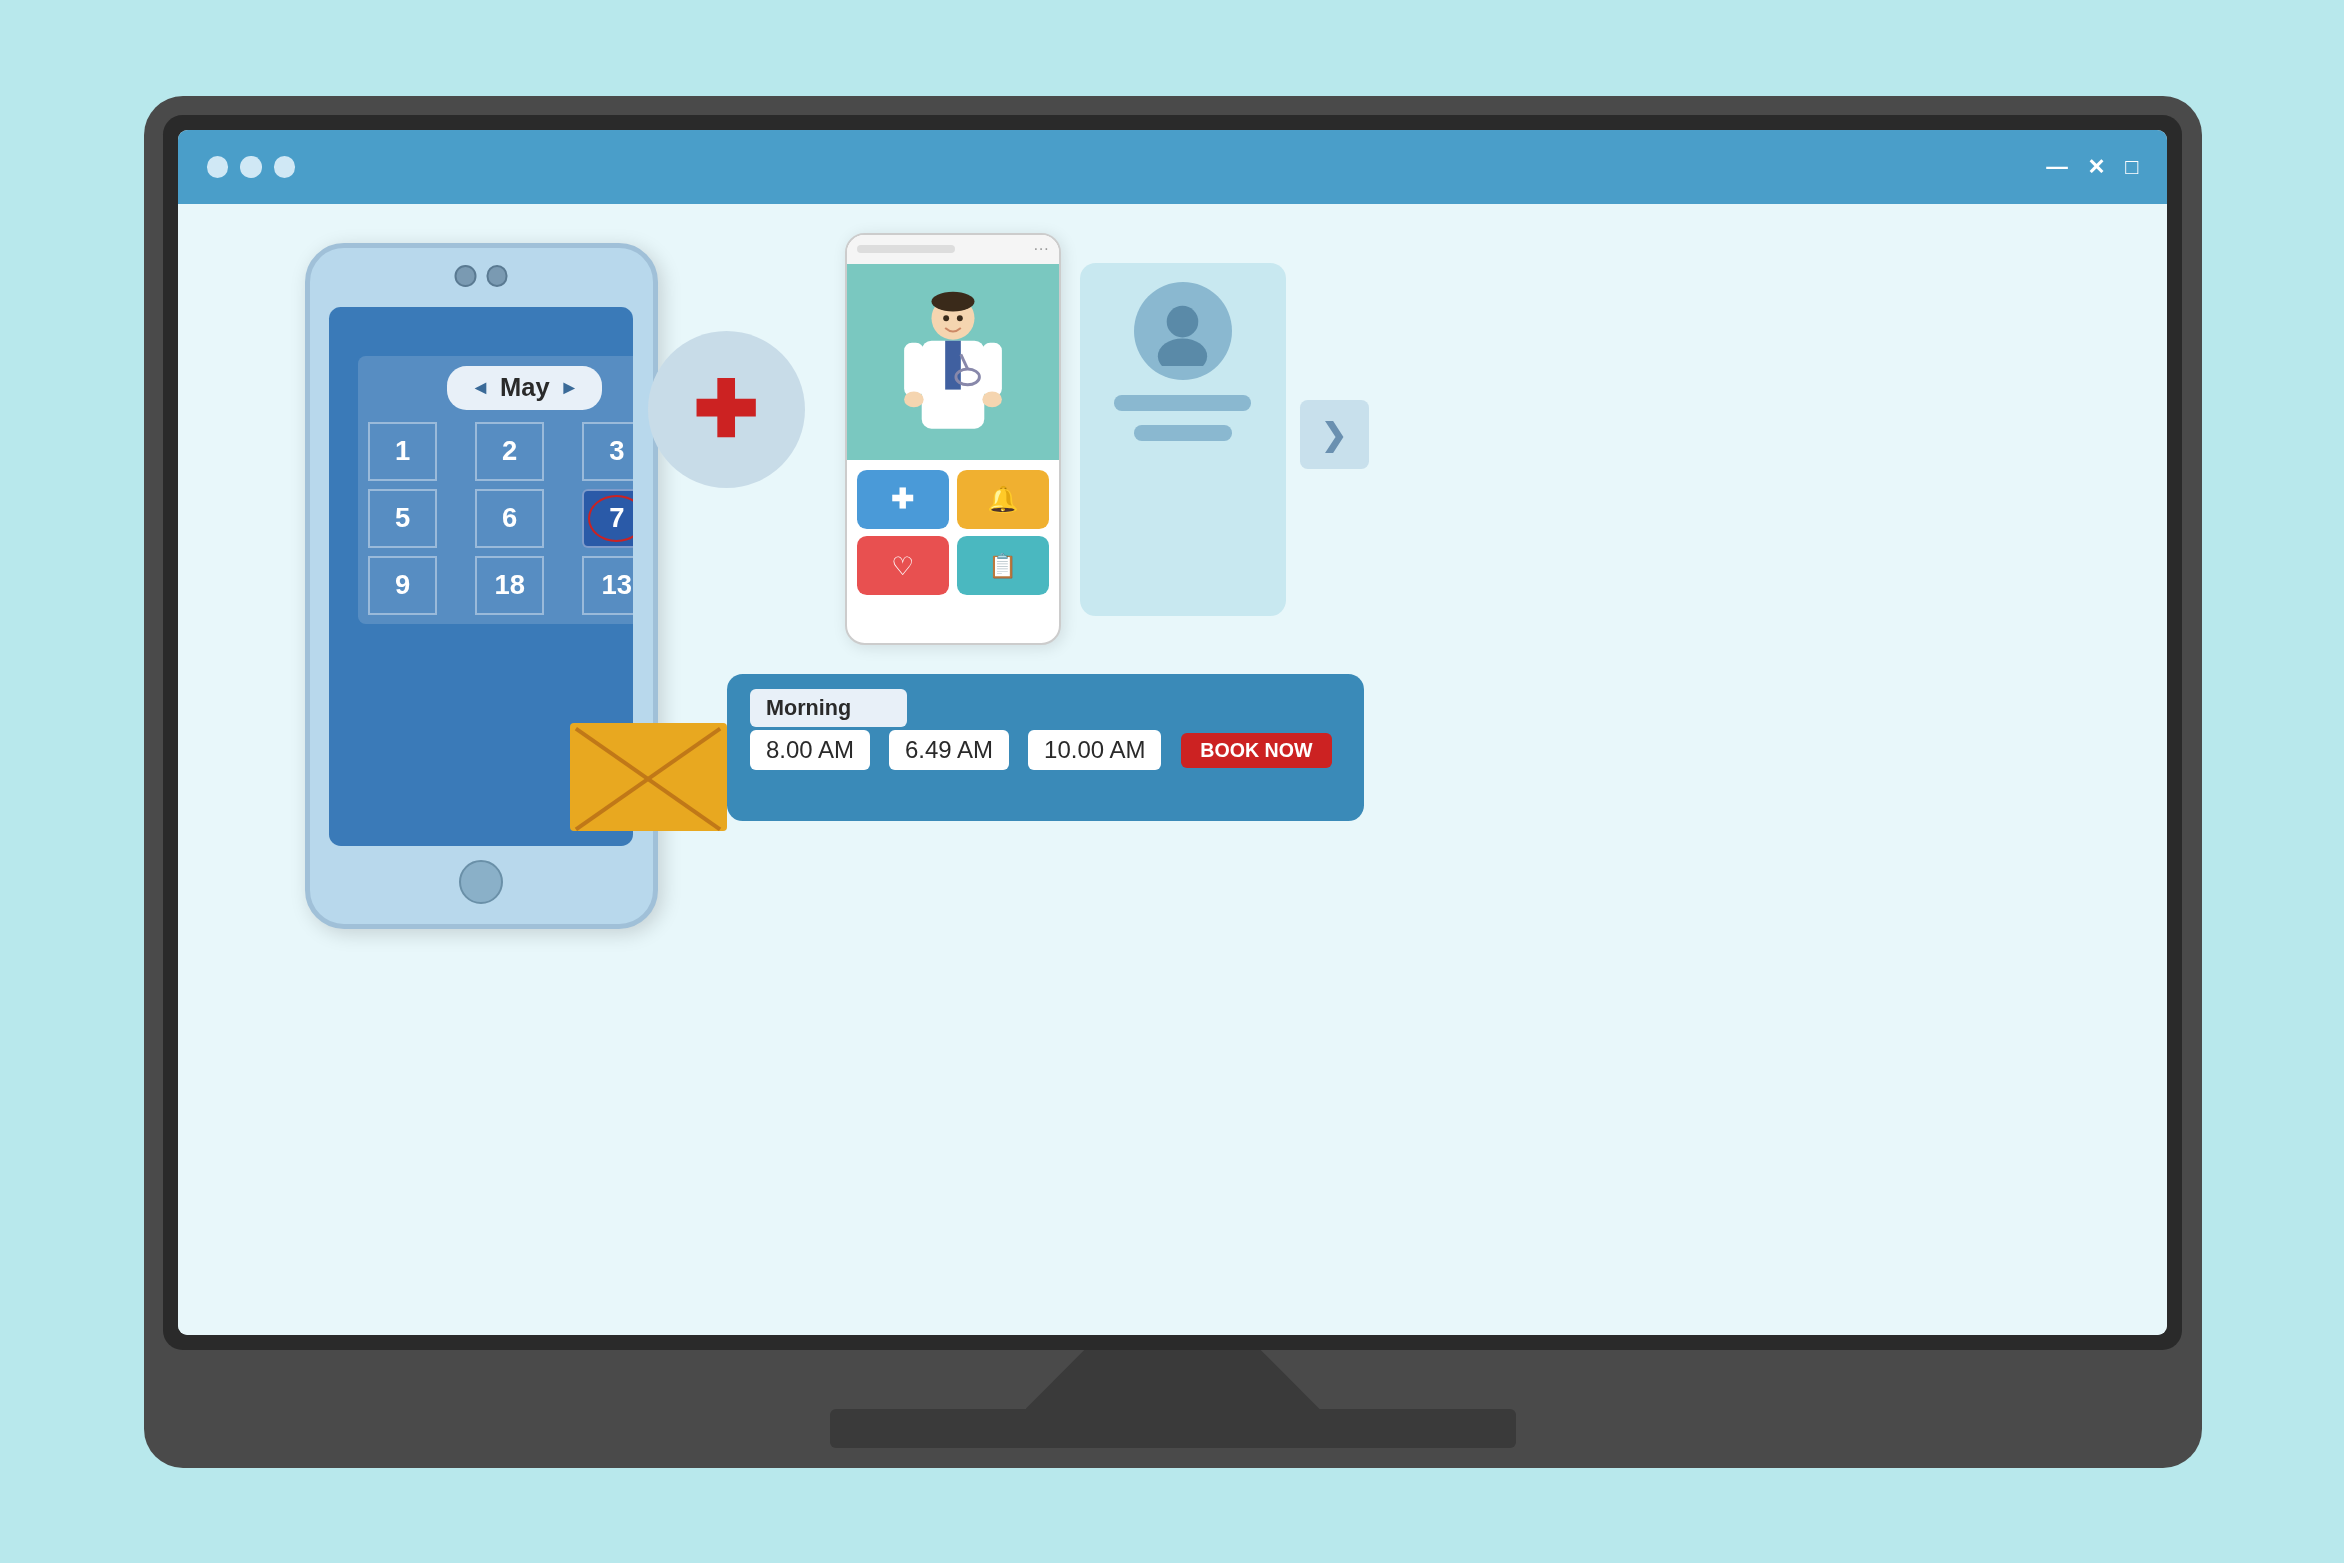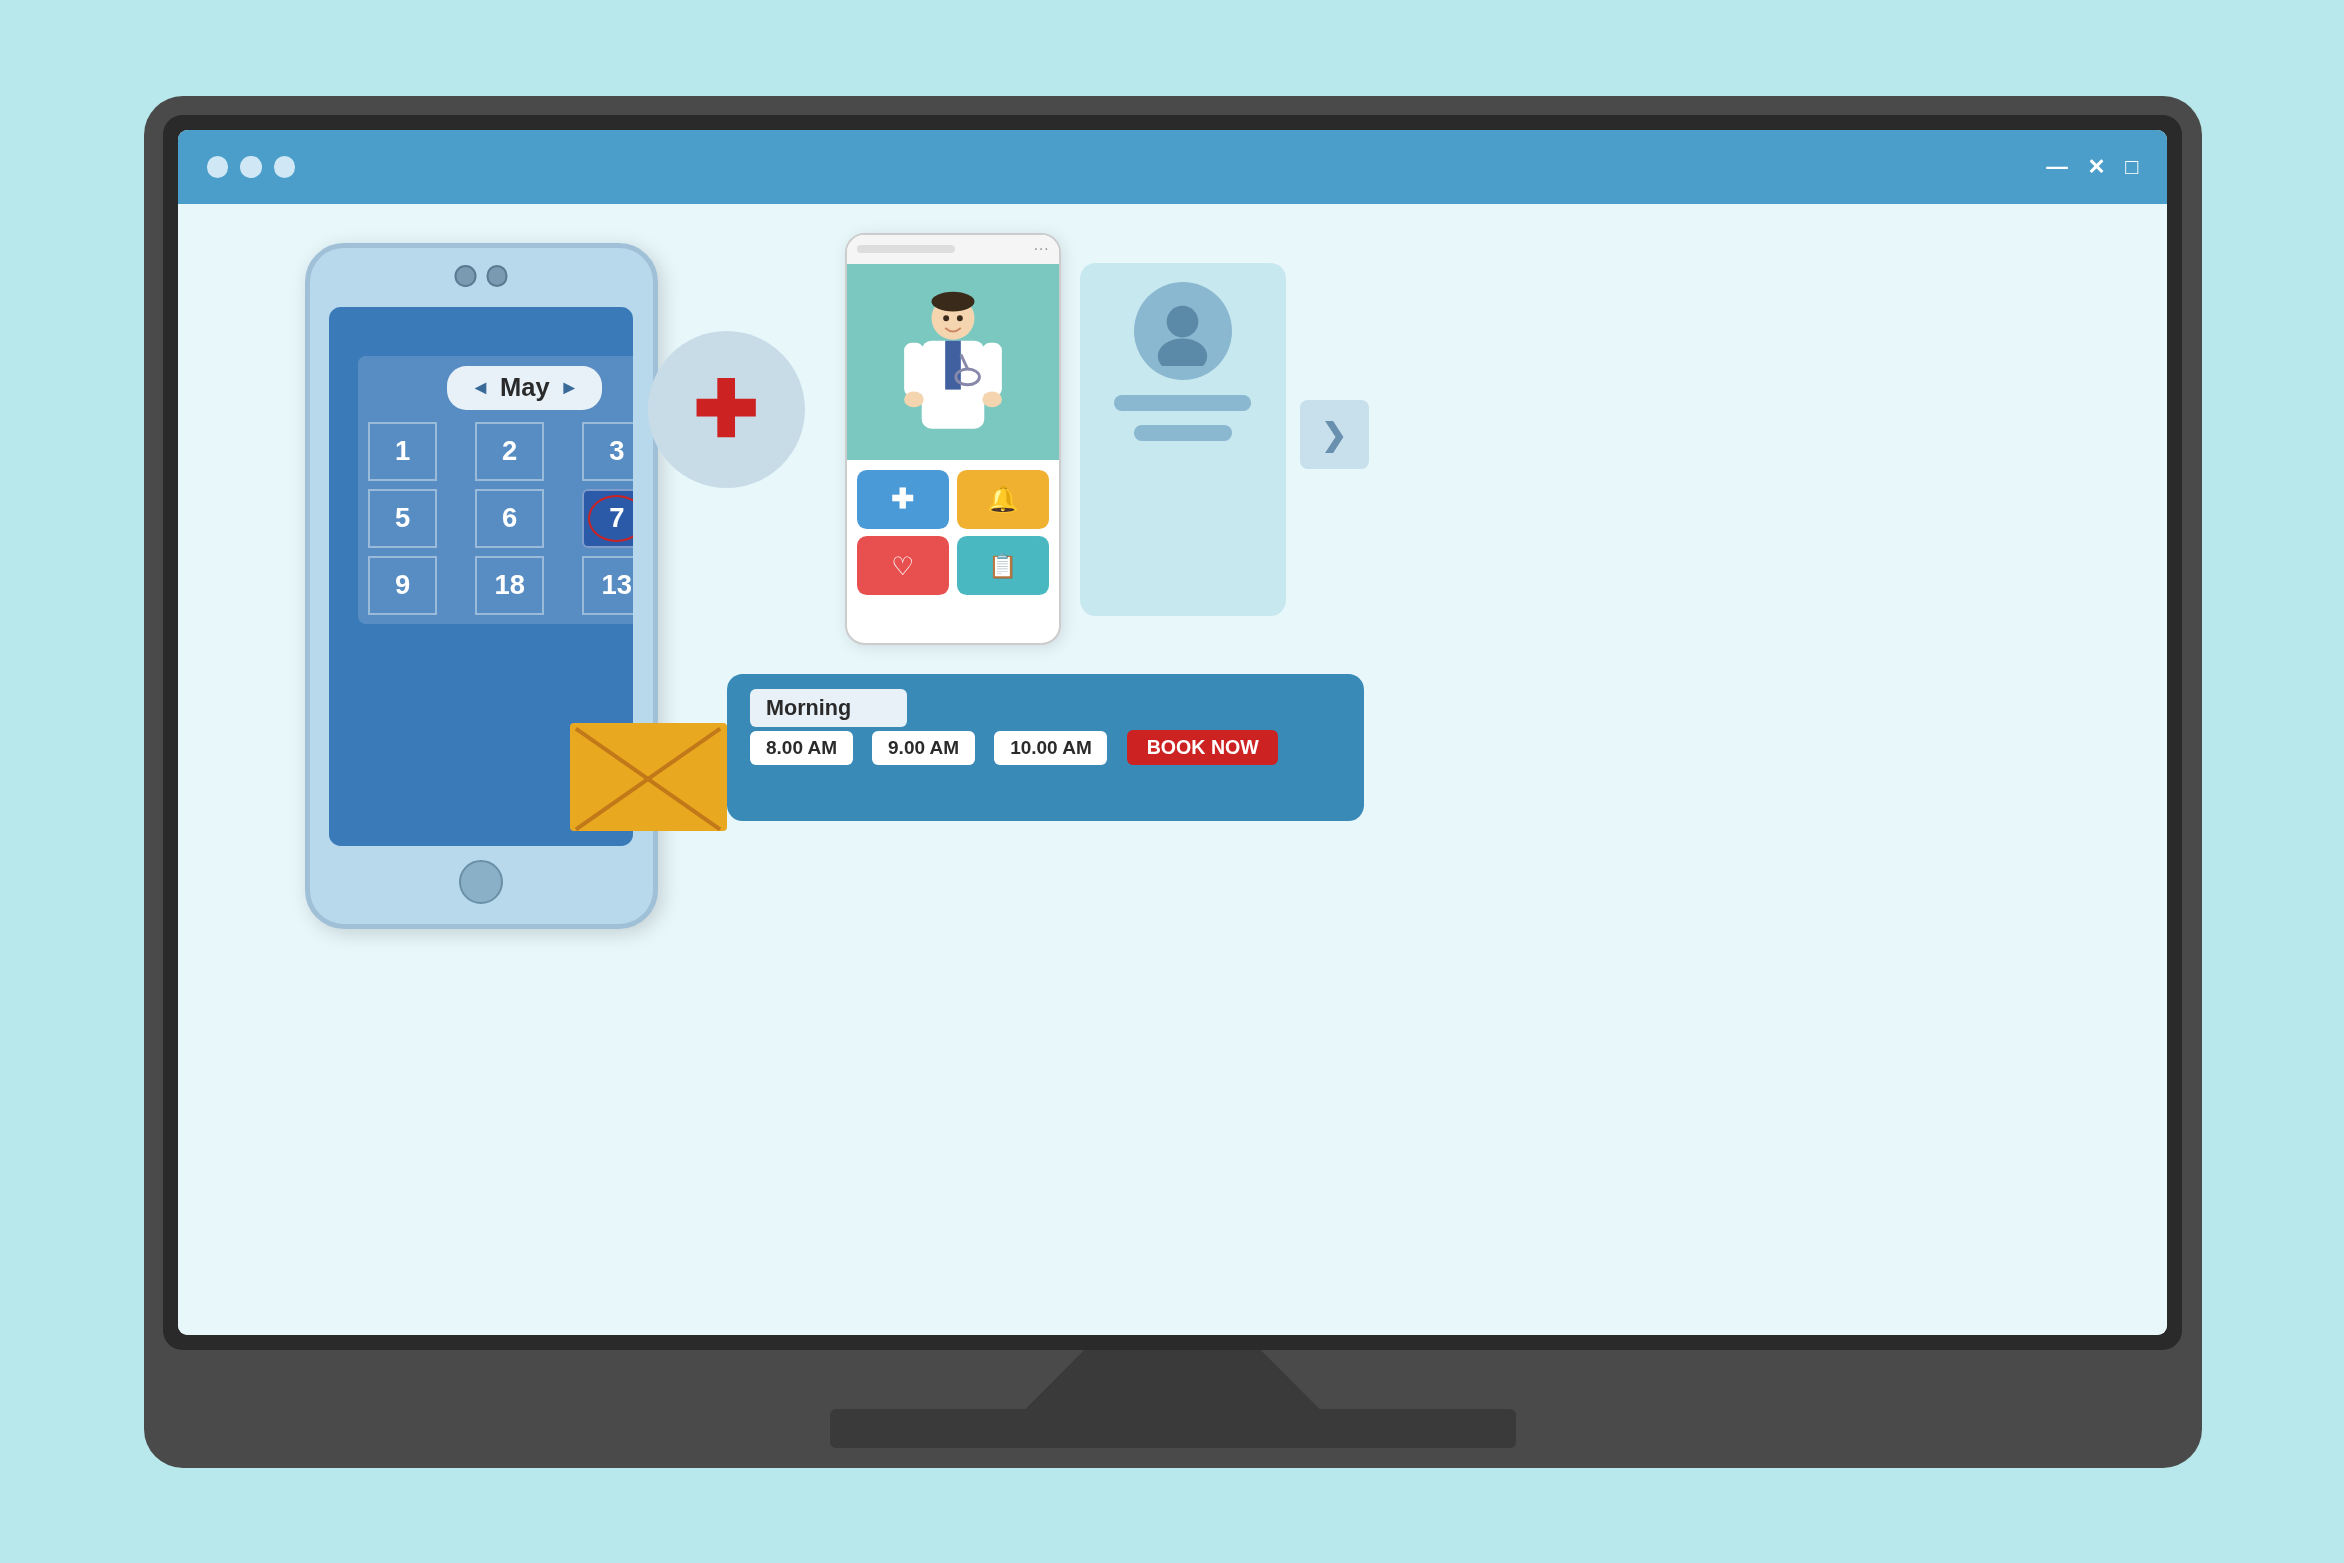--- a/index.html
+++ b/index.html
@@ -445,23 +445,23 @@
     .time-slots {
       display: flex;
       align-items: center;
       gap: 19.6px;
     }
 
     .time-slot {
       background: #fff;
       border-radius: 5.9px;
       padding: 5.9px 15.7px;
-      font-size: 19px;
+      font-size: 24px;
       color: #2a2a2a;
-      font-weight: 700;
+      font-weight: 400;
     }
 
     .book-now-btn {
       background: #cc2222;
       border-radius: 5.9px;
       padding: 5.9px 19.6px;
       font-size: 19.6px;
       font-weight: bold;
       color: #fff;
       cursor: pointer;
@@ -607,21 +607,21 @@
           <div class="profile-line1"></div>
           <div class="profile-line2"></div>
         </div>
 
         <div class="arrow-btn">❯</div>
 
         <div class="booking-panel">
           <div class="morning-label">Morning</div>
           <div class="time-slots">
             <div class="time-slot">8.00 AM</div>
-            <div class="time-slot">9.00 AM</div>
+            <div class="time-slot">6.49 AM</div>
             <div class="time-slot">10.00 AM</div>
             <button class="book-now-btn">BOOK NOW</button>
           </div>
         </div>
 
       </div>
     </div>
   </div>
 
   <div class="monitor-stand"></div>

